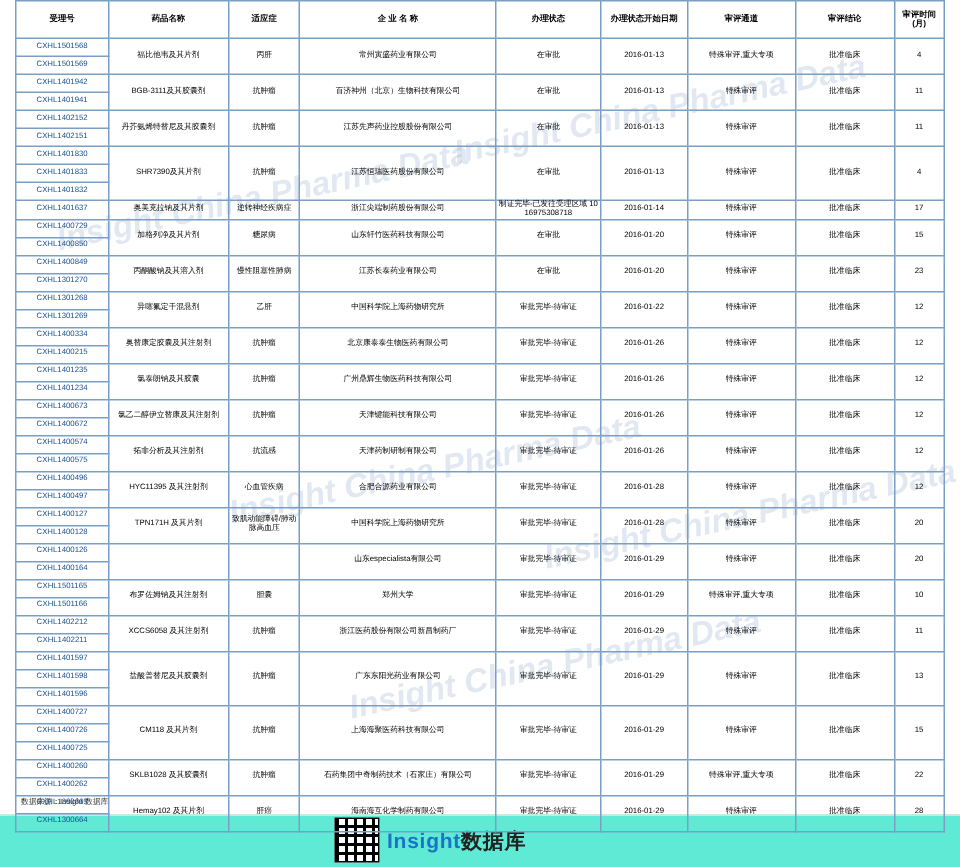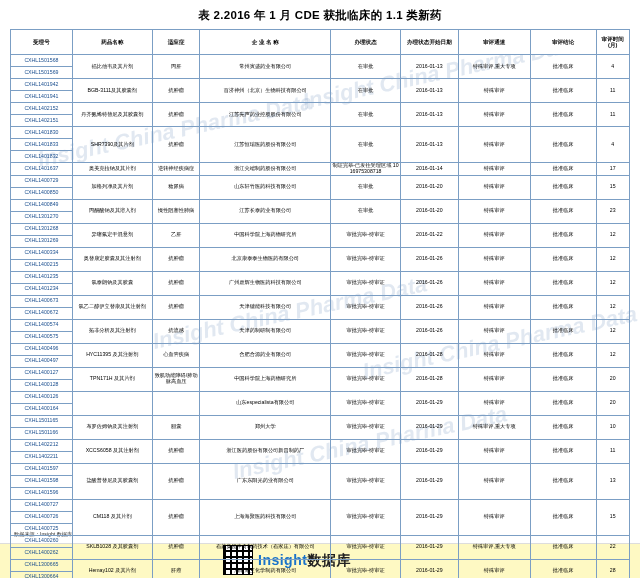--- a/index.html
+++ b/index.html
@@ -35,21 +35,21 @@
   .c4{width:66px;}
   .c5{width:54px;}
   .c6{width:68px;}
   .c7{width:62px;}
   .c8{width:30px;}
   .footer{
     position:absolute;left:14px;bottom:40px;font-size:5.2px;color:#333;
   }
   .bottombar{
     position:absolute;left:0;bottom:0;width:640px;height:34px;
-    background:#fef9c3;border-top:1px solid #ddd;
+    background:#5eead4;border-top:1px solid #ddd;
   }
   .qr{
     position:absolute;left:223px;bottom:3px;width:28px;height:28px;
     background:
       linear-gradient(90deg,#000 2px,transparent 2px) 0 0/6px 6px,
       linear-gradient(0deg,#000 2px,transparent 2px) 0 0/6px 6px,
       #fff;
     border:1px solid #000;
   }
   .brand{
@@ -77,21 +77,20 @@
 <body>
 
 <div class="page">
 
   <div class="wm wm1">Insight China Pharma Data</div>
   <div class="wm wm2">Insight China Pharma Data</div>
   <div class="wm wm3">Insight China Pharma Data</div>
   <div class="wm wm4">Insight China Pharma Data</div>
   <div class="wm wm5">Insight China Pharma Data</div>
 
-  <div class="title">表 2.2016 年 1 月 CDE 获批临床的 1.1 类新药</div>
 
   <div class="tablewrap">
     <table>
       <thead>
         <tr>
           <th class="c0">受理号</th>
           <th class="c1">药品名称</th>
           <th class="c2">适应症</th>
           <th class="c3">企 业 名 称</th>
           <th class="c4">办理状态</th>

